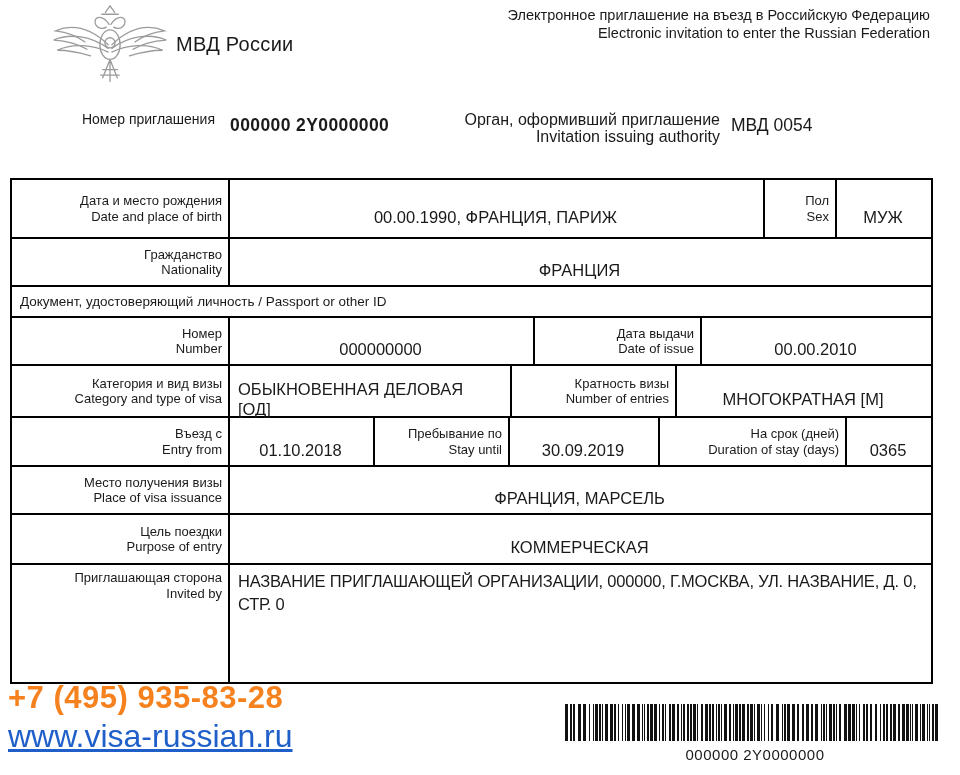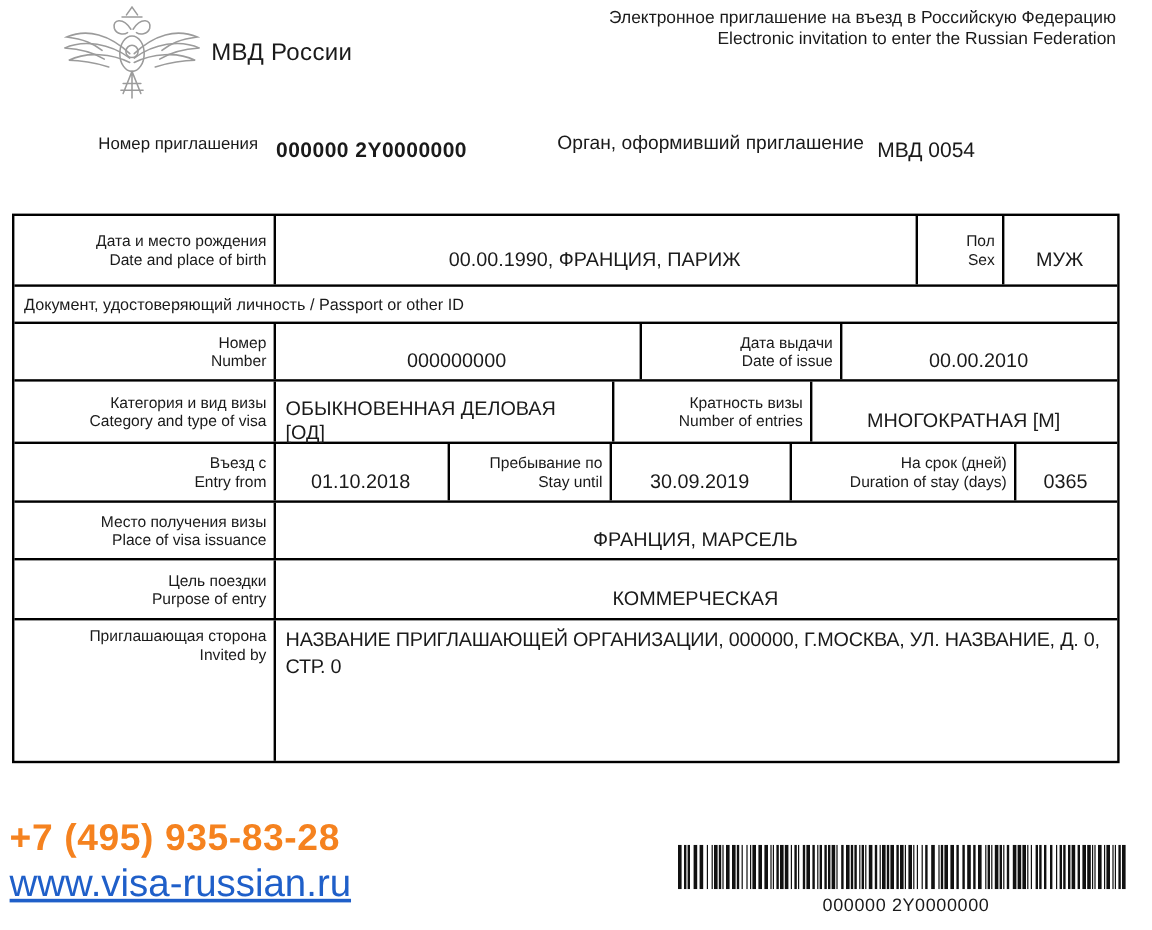--- a/index.html
+++ b/index.html
@@ -61,38 +61,46 @@
   <div>Электронное приглашение на въезд в Российскую Федерацию</div>
   <div>Electronic invitation to enter the Russian Federation</div>
 </div>
 
 <div class="abs inv-label">
   <div>Номер приглашения</div>
 </div>
 <div class="abs inv-value">000000 2Y0000000</div>
 <div class="abs auth-label">
   <div>Орган, оформивший приглашение</div>
+  <div>Invitation issuing authority</div>
 </div>
 <div class="abs auth-value">МВД 0054</div>
 
 <div class="abs table">
 
   <div class="row" style="height:59px">
     <div class="cell label" style="flex:0 0 218px">
       <div>Дата и место рождения</div>
       <div>Date and place of birth</div>
     </div>
     <div class="cell value" style="flex:0 0 535px">00.00.1990, ФРАНЦИЯ, ПАРИЖ</div>
     <div class="cell label" style="flex:0 0 72px">
       <div>Пол</div>
       <div>Sex</div>
     </div>
     <div class="cell value grow">МУЖ</div>
   </div>
 
+  <div class="row" style="height:48px">
+    <div class="cell label" style="flex:0 0 218px">
+      <div>Гражданство</div>
+      <div>Nationality</div>
+    </div>
+    <div class="cell value grow">ФРАНЦИЯ</div>
+  </div>
 
   <div class="row" style="height:31px">
     <div class="cell section grow">Документ, удостоверяющий личность / Passport or other ID</div>
   </div>
 
   <div class="row" style="height:48px">
     <div class="cell label" style="flex:0 0 218px">
       <div>Номер</div>
       <div>Number</div>
     </div>

